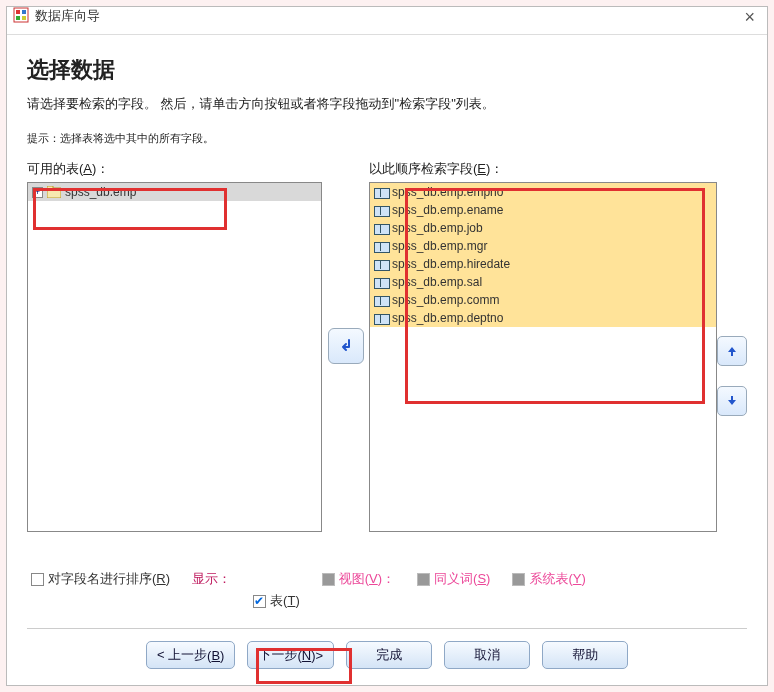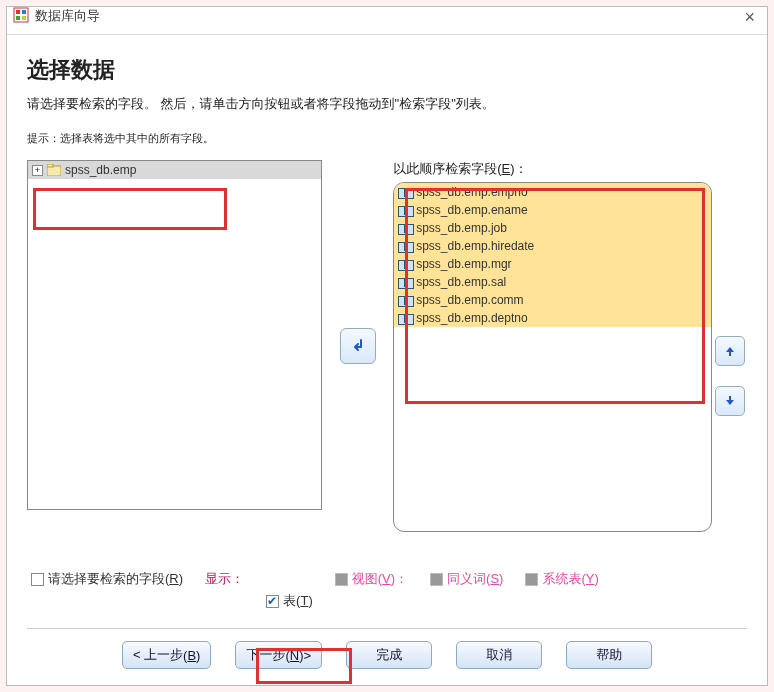--- a/index.html
+++ b/index.html
@@ -11,42 +11,42 @@
   .titlebar .close { margin-left:auto; font-size:18px; color:#555; cursor:pointer; padding:0 6px;}
   .content { padding:12px 20px 0 20px; }
   .page-title { font-size:22px; font-weight:bold; color:#222; margin:8px 0 10px 0;}
   .desc { font-size:13px; color:#222; margin-bottom:18px;}
   .hint { font-size:11px; color:#222; margin-bottom:14px;}
   .lists-row { display:flex; align-items:stretch; }
   .col { display:flex; flex-direction:column; }
   .list-label { font-size:13px; color:#222; margin-bottom:4px;}
   .listbox { border:1px solid #888; background:#fff; overflow:auto;}
   .left-list { width:295px; height:350px;}
-  .right-list { width:319px; height:350px;border-radius:11px;}
+  .right-list { width:348px; height:350px;}
   .tree-row { display:flex; align-items:center; padding:2px 4px; font-size:12px; color:#333;}
   .tree-row.sel { background:#d9d9d9;}
   .plus { width:11px;height:11px;border:1px solid #888;display:inline-flex;align-items:center;justify-content:center;font-size:9px;color:#006;line-height:1;margin-right:4px;background:#fff;}
   .folder-icon { width:14px;height:12px;margin-right:4px;display:inline-block;}
   .field-icon { width:14px;height:12px;margin-right:4px;display:inline-block;position:relative;}
   .field-icon::before{content:"";position:absolute;left:0;top:2px;width:14px;height:9px;border:1px solid #356;background:#cfe3f7;}
   .field-icon::after{content:"";position:absolute;left:6px;top:2px;width:1px;height:9px;background:#356;}
   .yellow-area{background:#ffe399;}
   .mid-col { width:90px; display:flex; align-items:center; justify-content:center;}
   .arrow-btn { width:36px;height:36px;border:1px solid #9ab;border-radius:6px;background:linear-gradient(#f4f9ff,#d9e8fb); display:flex;align-items:center;justify-content:center;color:#2256cc;font-size:18px;cursor:pointer;}
   .reorder-col{width:44px;display:flex;flex-direction:column;justify-content:center;gap:20px;align-items:center;padding-top:60px;}
   .reorder-btn{width:30px;height:30px;border:1px solid #9ab;border-radius:5px;background:linear-gradient(#f4f9ff,#d9e8fb);display:flex;align-items:center;justify-content:center;color:#2256cc;font-size:15px;cursor:pointer;}
   .options-row{display:flex;align-items:center;gap:22px;font-size:13px;color:#666;margin-top:16px;padding-left:4px;}
   .chk{width:13px;height:13px;border:1px solid #888;display:inline-block;margin-right:4px;vertical-align:middle;background:#fff;position:relative;}
   .chk.checked::after{content:"✔";position:absolute;left:0;top:-2px;color:#0066dd;font-size:12px;}
   .chk.greyed{background:#eee;border-color:#bbb;}
   .chk.greyed.filled{background:#999;}
   .opt-lbl{vertical-align:middle;}
   .disabled{color:#ec4899;}
   .hr{border:none;border-top:1px solid #ccc;margin:18px 0 12px 0;}
-  .button-row{display:flex;justify-content:center;gap:24px;}
+  .button-row{display:flex;justify-content:center;gap:12px;}
   .wiz-btn{min-width:86px;height:28px;border:1px solid #8fa8c6;border-radius:5px;background:linear-gradient(#f6faff,#d4e4f6);font-size:13px;color:#113;display:flex;align-items:center;justify-content:center;cursor:pointer;padding:0 10px;}
   .red-annot{position:absolute;border:3px solid #e03030;pointer-events:none;}
   u.mn{text-decoration:underline;}
 </style>
 </head>
 <body>
 
 <div class="window">
 
   <div class="titlebar">
@@ -64,20 +64,23 @@
   </div>
 
   <div class="content">
     <div class="page-title">选择数据</div>
     <div class="desc">请选择要检索的字段。 然后，请单击方向按钮或者将字段拖动到"检索字段"列表。</div>
     <div class="hint">提示：选择表将选中其中的所有字段。</div>
 
     <div class="lists-row">
 
       <div class="col">
+        <div class="list-label">
+          <span>可用的表</span>(<u class="mn">A</u>)：
+        </div>
         <div class="listbox left-list">
           <div class="tree-row sel">
             <span class="plus">+</span>
             <span class="folder-icon">
               <svg viewBox="0 0 14 12" width="14" height="12">
                   <rect x="0" y="2" width="14" height="10" fill="#f7e9b0" stroke="#b79a2c"></rect>
                   <rect x="0" y="0" width="6" height="3" fill="#f7e9b0" stroke="#b79a2c"></rect>
                 </svg>
             </span>
             <span>spss_db.emp</span>
@@ -106,25 +109,25 @@
               <div class="tree-row">
                 <span class="field-icon"></span>
                 <span>spss_db.emp.ename</span>
               </div>
               <div class="tree-row">
                 <span class="field-icon"></span>
                 <span>spss_db.emp.job</span>
               </div>
               <div class="tree-row">
                 <span class="field-icon"></span>
-                <span>spss_db.emp.hiredate</span>
+                <span>spss_db.emp.mgr</span>
               </div>
               <div class="tree-row">
                 <span class="field-icon"></span>
-                <span>spss_db.emp.mgr</span>
+                <span>spss_db.emp.hiredate</span>
               </div>
               <div class="tree-row">
                 <span class="field-icon"></span>
                 <span>spss_db.emp.sal</span>
               </div>
               <div class="tree-row">
                 <span class="field-icon"></span>
                 <span>spss_db.emp.comm</span>
               </div>
               <div class="tree-row">
@@ -144,21 +147,21 @@
         <div class="reorder-btn">
           <svg width="14" height="14" viewBox="0 0 14 14">
               <path d="M7 11 L3 6 H6 V2 H8 V6 H11 Z" fill="#2256cc"></path>
             </svg>
         </div>
       </div>
     </div>
 
     <div class="options-row">
       <span style="color:#333;">
-        <span class="chk"></span><span class="opt-lbl"><span>请选择要检索的字段</span>(<u class="mn">R</u>)</span>
+        <span class="chk"></span><span class="opt-lbl"><span>对字段名进行排序</span>(<u class="mn">R</u>)</span>
       </span>
       <span style="color:#be185d;">显示：</span>
       <span style="color:#333;margin-top:44px;">
         <span class="chk checked"></span><span class="opt-lbl"><span>表</span>(<u class="mn">T</u>)</span>
       </span>
       <span class="disabled">
         <span class="chk greyed filled"></span><span class="opt-lbl"><span>视图</span>(<u class="mn">V</u>)：</span>
       </span>
       <span class="disabled">
         <span class="chk greyed filled"></span><span class="opt-lbl"><span>同义词</span>(<u class="mn">S</u>)</span>

